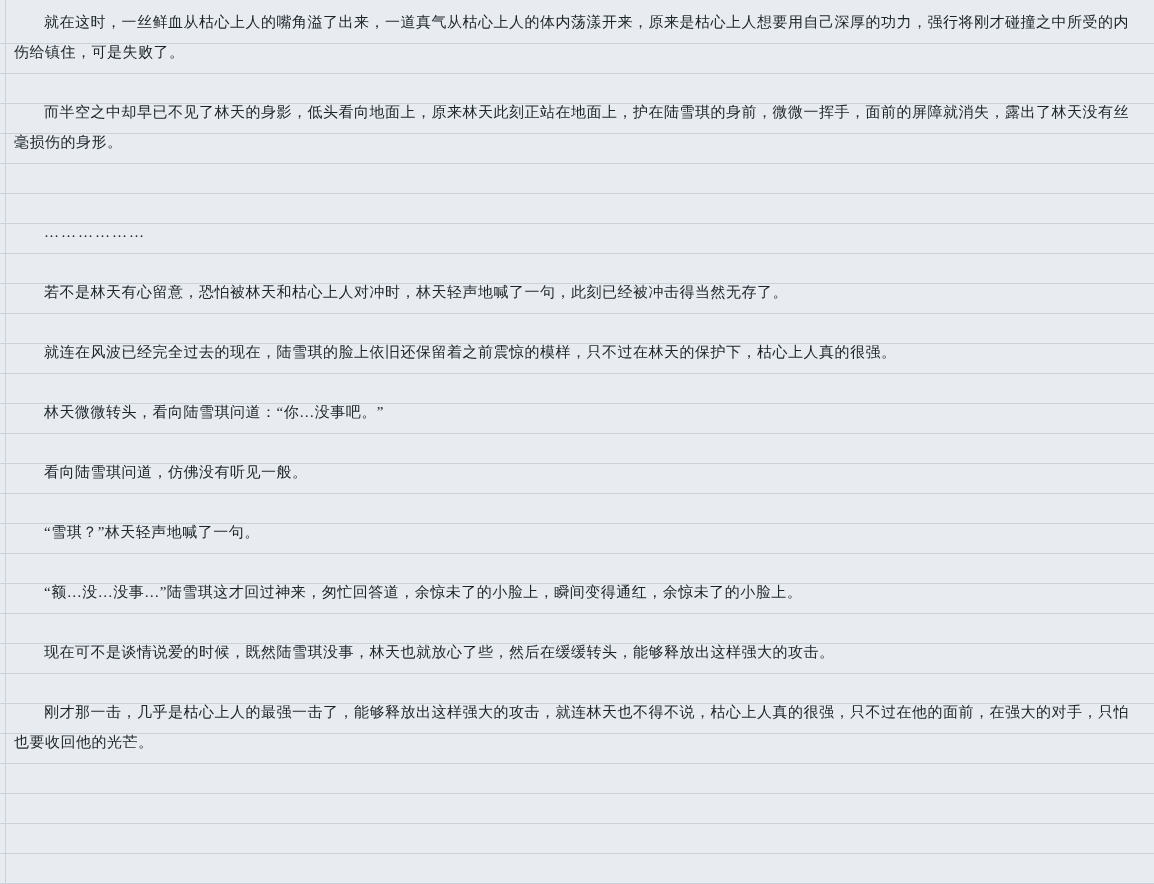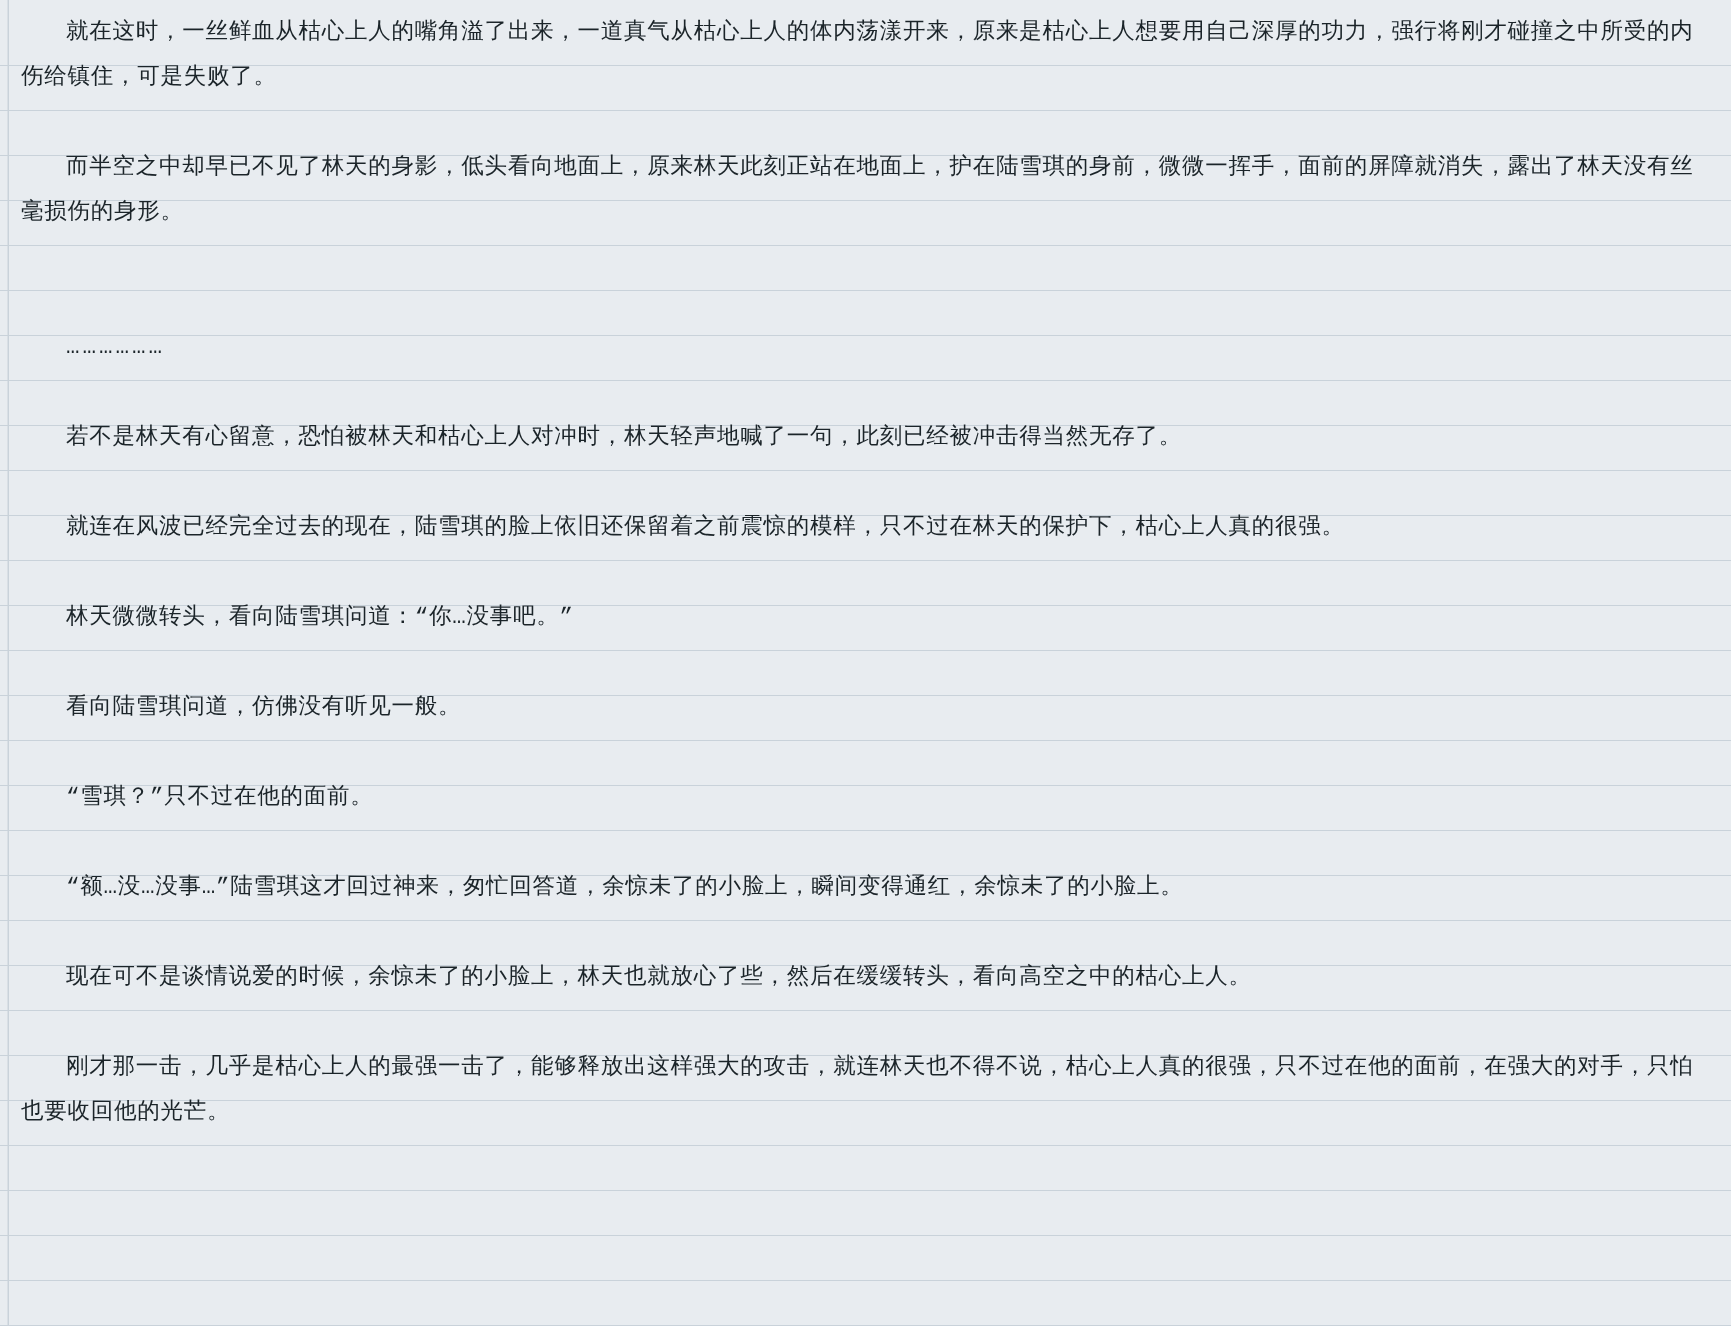--- a/index.html
+++ b/index.html
@@ -51,21 +51,21 @@
   }
 
   .para {
     margin: 0;
     padding: 0;
     font-size: 15px;
     line-height: 30px;
     color: #1b2429;
     text-indent: 2em;
     letter-spacing: 0.5px;
-    font-family: Liberation Mono, monospace;
+    font-family: Liberation Serif, serif;
   }
   .para > span.txt {
     border-bottom: 0px solid transparent;
   }
   .spacer {
     height: 30px;
   }
   .dots {
     letter-spacing: 2px;
   }
@@ -109,31 +109,31 @@
       <span class="txt">林天微微转头，看向陆雪琪问道：“你…没事吧。”</span>
     </p>
     <div class="spacer"></div>
 
     <p class="para">
       <span class="txt">看向陆雪琪问道，仿佛没有听见一般。</span>
     </p>
     <div class="spacer"></div>
 
     <p class="para">
-      <span class="txt">“雪琪？”只不过在他的面前。</span>
+      <span class="txt">“雪琪？”林天轻声地喊了一句。</span>
     </p>
     <div class="spacer"></div>
 
     <p class="para">
       <span class="txt">“额…没…没事…”陆雪琪这才回过神来，匆忙回答道，余惊未了的小脸上，瞬间变得通红，余惊未了的小脸上。</span>
     </p>
     <div class="spacer"></div>
 
     <p class="para">
-      <span class="txt">现在可不是谈情说爱的时候，余惊未了的小脸上，林天也就放心了些，然后在缓缓转头，看向高空之中的枯心上人。</span>
+      <span class="txt">现在可不是谈情说爱的时候，既然陆雪琪没事，林天也就放心了些，然后在缓缓转头，能够释放出这样强大的攻击。</span>
     </p>
     <div class="spacer"></div>
 
     <p class="para">
       <span class="txt">刚才那一击，几乎是枯心上人的最强一击了，能够释放出这样强大的攻击，就连林天也不得不说，枯心上人真的很强，只不过在他的面前，在强大的对手，只怕也要收回他的光芒。</span>
     </p>
 
   </div>
 </div>
 

